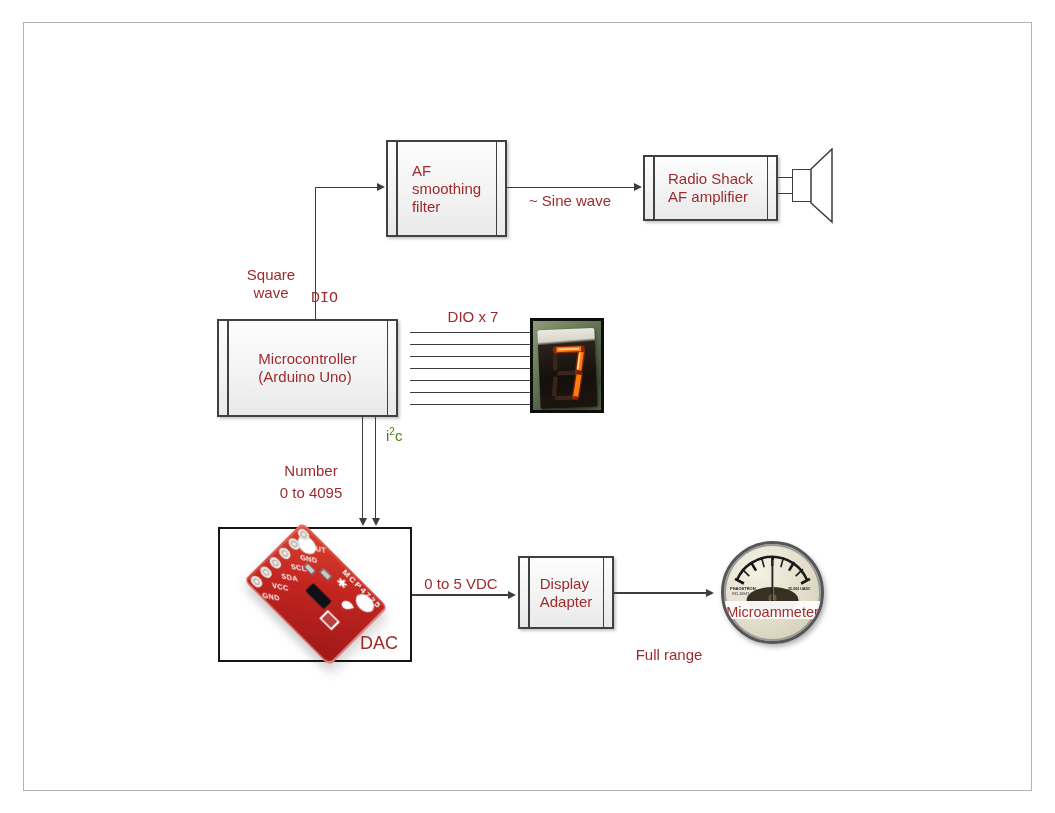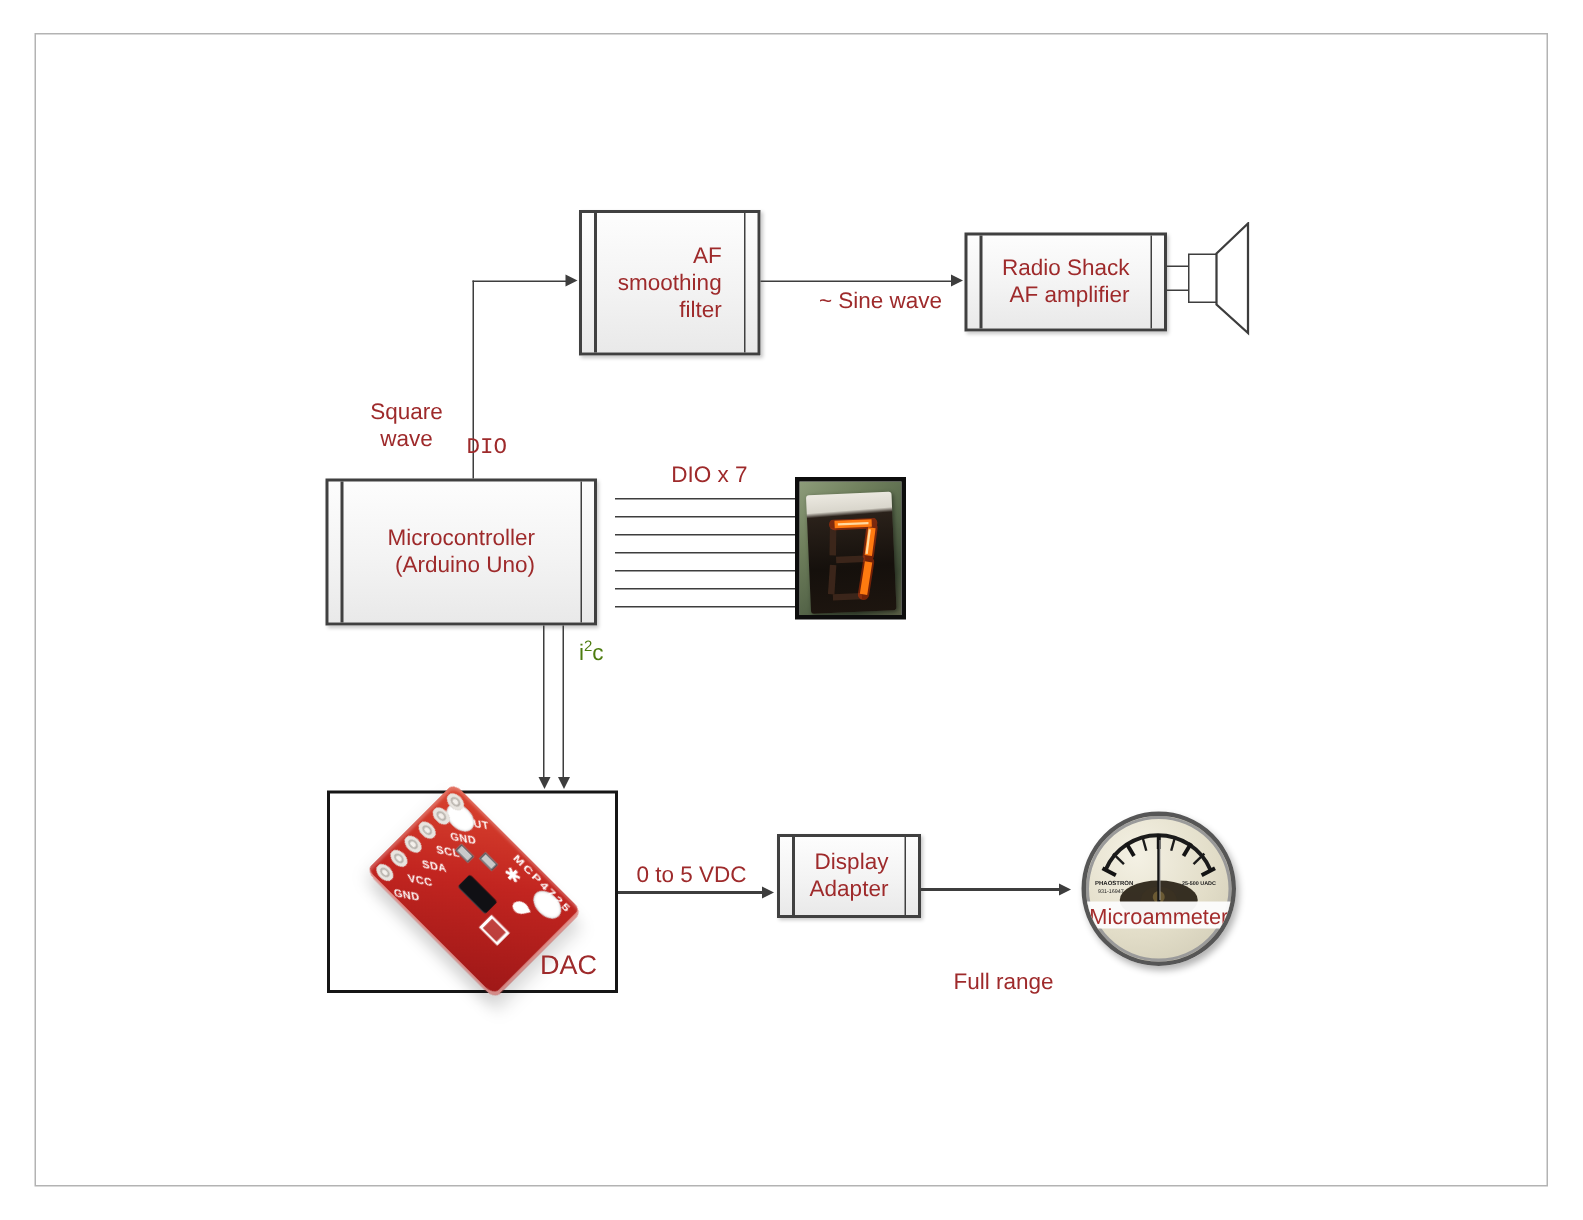--- a/index.html
+++ b/index.html
@@ -7,21 +7,21 @@
     position:relative;width:1055px;height:813px;background:#ffffff;
     font-family:"Liberation Sans",sans-serif;overflow:hidden;
     --red:#9e2a2b;--wire:#3d3d3d;--border:#404040;
   }
   .frame{position:absolute;left:23px;top:22px;width:1007px;height:767px;border:1px solid #b3b3b3;}
   
   .pbox{
     position:absolute;box-sizing:border-box;border:2px solid var(--border);
     background:linear-gradient(180deg,#fdfdfd 0%,#f3f3f3 55%,#e9e9e9 100%);
     box-shadow:1.5px 1.5px 2.5px rgba(0,0,0,.22);
-    display:flex;align-items:center;justify-content:center;text-align:right;
+    display:flex;align-items:center;justify-content:center;text-align:left;
     color:var(--red);font-size:15px;line-height:18px;
   }
   .pbox::before,.pbox::after{content:"";position:absolute;top:0;bottom:0;width:1.5px;background:var(--border);}
   .pbox::before{left:8px}.pbox::after{right:8px}
   .pbox .tx span{display:block}
   .lbl{position:absolute;color:var(--red);font-size:15px;line-height:17.5px;text-align:center;}
   .wire{position:absolute;background:var(--wire);}
   .ar{position:absolute;width:0;height:0;}
   .ar.r{border-top:4px solid transparent;border-bottom:4px solid transparent;border-left:8px solid var(--wire);}
   .ar.d{border-left:4px solid transparent;border-right:4px solid transparent;border-top:8px solid var(--wire);}
@@ -79,21 +79,21 @@
   <div class="pbox" style="left:386px;top:140px;width:121px;height:97px;">
     <div class="tx">
       <span>AF</span>
       <span>smoothing</span>
       <span>filter</span>
     </div>
   </div>
 
   <div class="wire" style="left:507px;top:186.5px;width:127px;height:1.5px;"></div>
   <div class="ar r" style="left:634px;top:183px;"></div>
-  <div class="lbl" style="left:508px;top:192px;width:124px;margin-left:17px;">~ Sine wave</div>
+  <div class="lbl" style="left:508px;top:192px;width:124px;">~ Sine wave</div>
 
   <div class="pbox" style="left:643px;top:155px;width:135px;height:66px;">
     <div class="tx">
       <span>Radio Shack</span>
       <span>AF amplifier</span>
     </div>
   </div>
 
   <div class="wire" style="left:778px;top:176.5px;width:15px;height:1.5px;"></div>
   <div class="wire" style="left:778px;top:192.5px;width:15px;height:1.5px;"></div>
@@ -146,20 +146,24 @@
       </svg>
     </div>
   </div>
 
   <div class="wire" style="left:361.5px;top:417px;width:1.5px;height:101px;"></div>
   <div class="wire" style="left:374.5px;top:417px;width:1.5px;height:101px;"></div>
   <div class="ar d" style="left:358.5px;top:518px;"></div>
   <div class="ar d" style="left:371.5px;top:518px;"></div>
   <div class="i2c" style="left:386px;top:426px;"><span>i</span><sup>2</sup><span>c</span></div>
 
+  <div class="lbl" style="left:257px;top:460px;width:108px;line-height:22px;">
+    <span style="display:block">Number</span>
+    <span style="display:block">0 to 4095</span>
+  </div>
 
   <div class="dacbox">
     <div class="board">
       <div class="hole" style="left:8px;top:8px;"></div>
       <div class="hole" style="left:84px;top:8px;"></div>
       <div class="chiplbl">MCP4725</div>
       <div class="pad" style="left:3px;top:5px;"></div>
       <div class="pad" style="left:3px;top:23px;"></div>
       <div class="pad" style="left:3px;top:41px;"></div>
       <div class="pad" style="left:3px;top:59px;"></div>
@@ -178,21 +182,21 @@
       <div class="flame"></div>
       <div class="jumper"></div>
     </div>
     <div class="daclbl">DAC</div>
   </div>
 
   <div class="wire" style="left:412px;top:594px;width:96px;height:1.5px;"></div>
   <div class="ar r" style="left:508px;top:590.5px;"></div>
   <div class="lbl" style="left:412px;top:575px;width:98px;">0 to 5 VDC</div>
 
-  <div class="pbox" style="left:518px;top:556px;width:96px;height:56px;">
+  <div class="pbox" style="left:518px;top:556px;width:96px;height:73px;">
     <div class="tx">
       <span>Display</span>
       <span>Adapter</span>
     </div>
   </div>
 
   <div class="wire" style="left:614px;top:592px;width:92px;height:1.5px;"></div>
   <div class="ar r" style="left:706px;top:588.5px;"></div>
   <div class="lbl" style="left:625px;top:598px;width:88px;margin-top:48px;">Full range</div>
 

